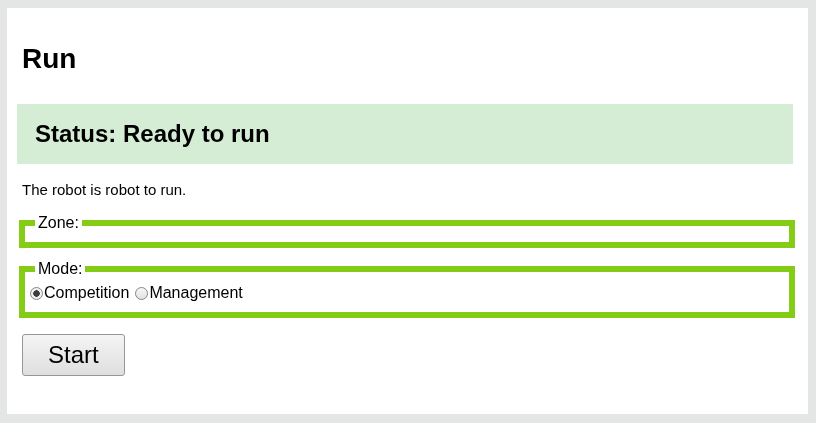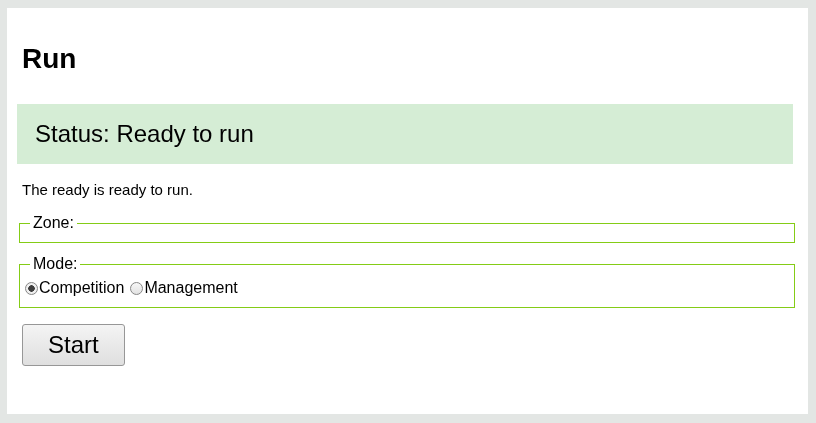--- a/index.html
+++ b/index.html
@@ -18,25 +18,25 @@
     padding:14px 15px;
   }
   .app-title { margin:0; font-size:16px; line-height:21px; }
   .app-title a { color:#551a8b; text-decoration:underline; cursor:pointer; }
   h1.page-title { margin:22px 0 0; font-size:28px; line-height:29px; font-weight:700; }
   .status-banner {
     margin:31px 0 0 -5px;
     background:#d5edd5;
     padding:15px 18px;
   }
-  .status-text { margin:0; font-size:24px; line-height:30px; font-weight:400; }
+  .status-text { margin:0; font-size:24px; line-height:30px; font-weight:700; }
   .description { margin:16px 0 0; font-size:15px; line-height:19px; }
   fieldset {
     margin:15px -2px 0 -3px;
-    border:1px solid #84cc16;
+    border:6px solid #84cc16;
     padding:2px 10px 8px 5px;
   }
   fieldset.second { margin-top:12px; }
   legend { font-size:16px; padding:0 3px; margin-left:5px; }
   .radio-row { margin-top:2px; line-height:22px; white-space:nowrap; }
   label.radio-option { font-size:16px; margin-right:6px; cursor:default; }
   input[type=radio] {
     -webkit-appearance:none; appearance:none;
     width:13px; height:13px; box-sizing:border-box;
     border-radius:50%;
@@ -64,21 +64,21 @@
 
 <div class="page">
 
 
   <h1 class="page-title">Run</h1>
 
   <div class="status-banner">
     <h2 class="status-text">Status: Ready to run</h2>
   </div>
 
-  <p class="description">The ready is ready to run.</p>
+  <p class="description">The robot is robot to run.</p>
 
   <fieldset>
     <legend>Zone:</legend>
   </fieldset>
 
   <fieldset class="second">
     <legend>Mode:</legend>
     <div class="radio-row">
       <label class="radio-option"><input type="radio" name="mode" checked="" style=""><span>Competition</span></label><label class="radio-option"><input type="radio" name="mode" style=""><span>Management</span></label>
     </div>

